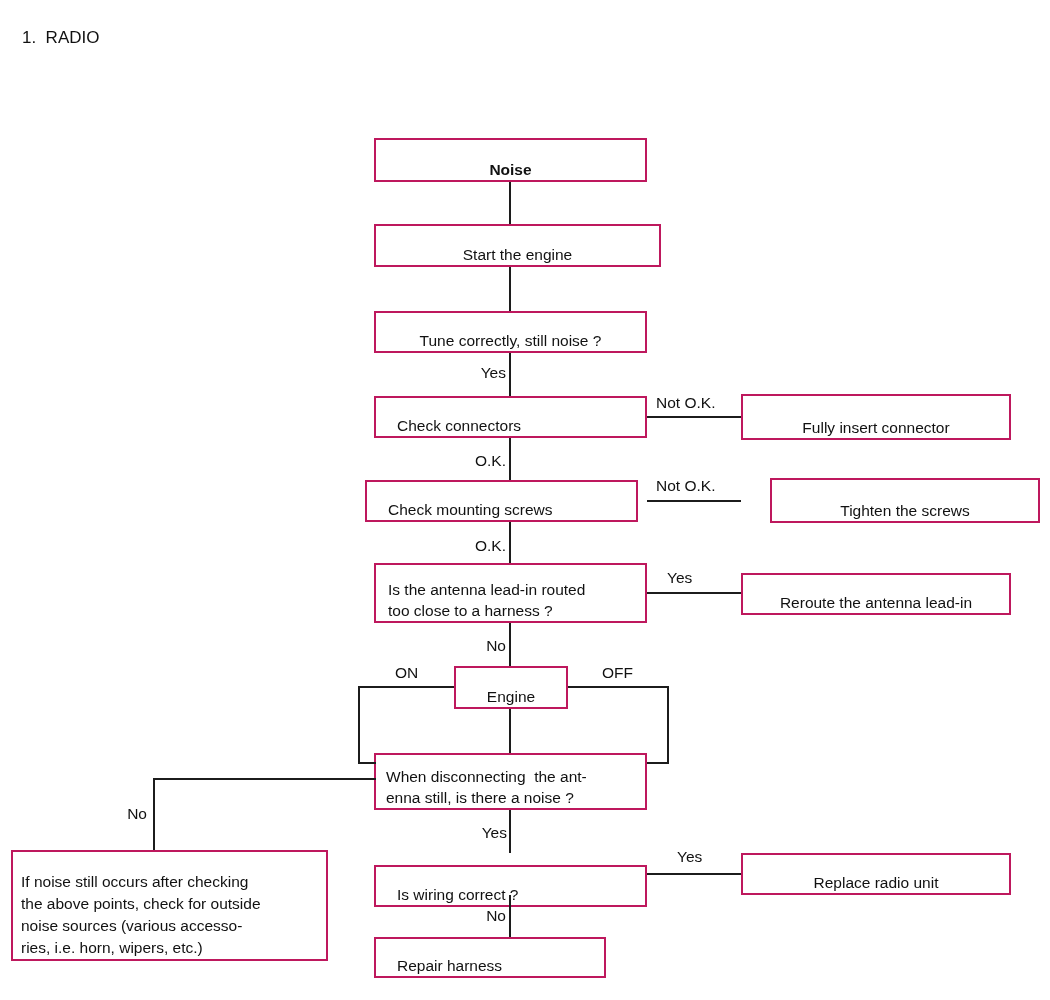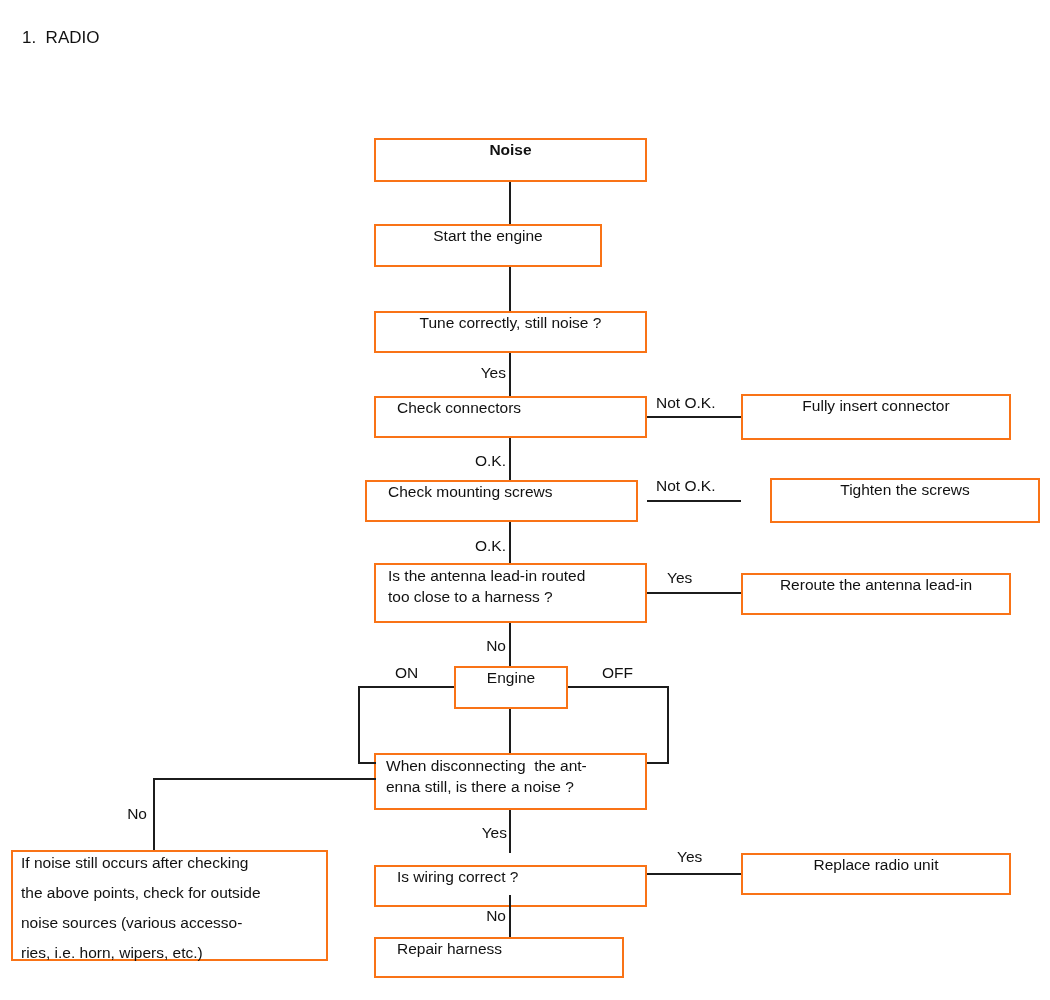--- a/index.html
+++ b/index.html
@@ -10,52 +10,52 @@
     font-family:"Liberation Sans",sans-serif;
     color:#000000;
     overflow:hidden;
   }
   .title{
     position:absolute;left:22px;top:20px;
     font-size:17px;white-space:pre;color:#111;margin-top:8px;
   }
   .box{
     position:absolute;box-sizing:border-box;
-    border:2px solid #f97316;background:#ffffff;
-    display:flex;flex-direction:column;justify-content:flex-start;
+    border:2px solid #be185d;background:#ffffff;
+    display:flex;flex-direction:column;justify-content:flex-end;
     font-size:15.5px;line-height:20px;color:#111;
   }
   .center{align-items:center;text-align:center;}
   .leftpad{align-items:flex-start;padding-left:21px;}
   .pad12{align-items:flex-start;padding-left:12px;}
   .pad10{align-items:flex-start;padding-left:10px;}
   .pad8{align-items:flex-start;padding-left:8px;}
   .bold{font-weight:bold;}
   .line2{line-height:21px;}
-  .line4{line-height:22px;font-size:15.5px;gap:8px;}
+  .line4{line-height:22px;font-size:15.5px;}
   .boxline{white-space:pre;}
   .lbl{
     position:absolute;font-size:15.5px;white-space:pre;color:#111;
   }
   .r{text-align:right;}
   .hline{position:absolute;height:2px;background:#1c1c1c;}
   .vline{position:absolute;width:2px;background:#1c1c1c;}
 </style>
 </head>
 <body>
 
 <div class="canvas">
 
   <div class="title">1.  RADIO</div>
 
   <div class="box center bold" style="left:374px;top:138px;width:273px;height:44px;">
     <div class="boxline">Noise</div>
   </div>
 
-  <div class="box center" style="left:374px;top:224px;width:228px;height:43px;">
+  <div class="box center" style="left:374px;top:224px;width:287px;height:43px;">
     <div class="boxline">Start the engine</div>
   </div>
 
   <div class="box center" style="left:374px;top:311px;width:273px;height:42px;">
     <div class="boxline">Tune correctly, still noise ?</div>
   </div>
 
   <div class="box leftpad" style="left:374px;top:396px;width:273px;height:42px;">
     <div class="boxline">Check connectors</div>
   </div>
@@ -75,21 +75,21 @@
 
   <div class="box pad10 line2" style="left:374px;top:753px;width:273px;height:57px;">
     <div class="boxline">When disconnecting  the ant-</div>
     <div class="boxline">enna still, is there a noise ?</div>
   </div>
 
   <div class="box leftpad" style="left:374px;top:853px;width:273px;height:42px;margin-top:12px;">
     <div class="boxline">Is wiring correct ?</div>
   </div>
 
-  <div class="box leftpad" style="left:374px;top:937px;width:250px;height:41px;">
+  <div class="box leftpad" style="left:374px;top:937px;width:232px;height:41px;">
     <div class="boxline">Repair harness</div>
   </div>
 
   <div class="box center" style="left:741px;top:394px;width:270px;height:46px;">
     <div class="boxline">Fully insert connector</div>
   </div>
 
   <div class="box center" style="left:741px;top:478px;width:270px;height:45px;margin-left:29px;">
     <div class="boxline">Tighten the screws</div>
   </div>

